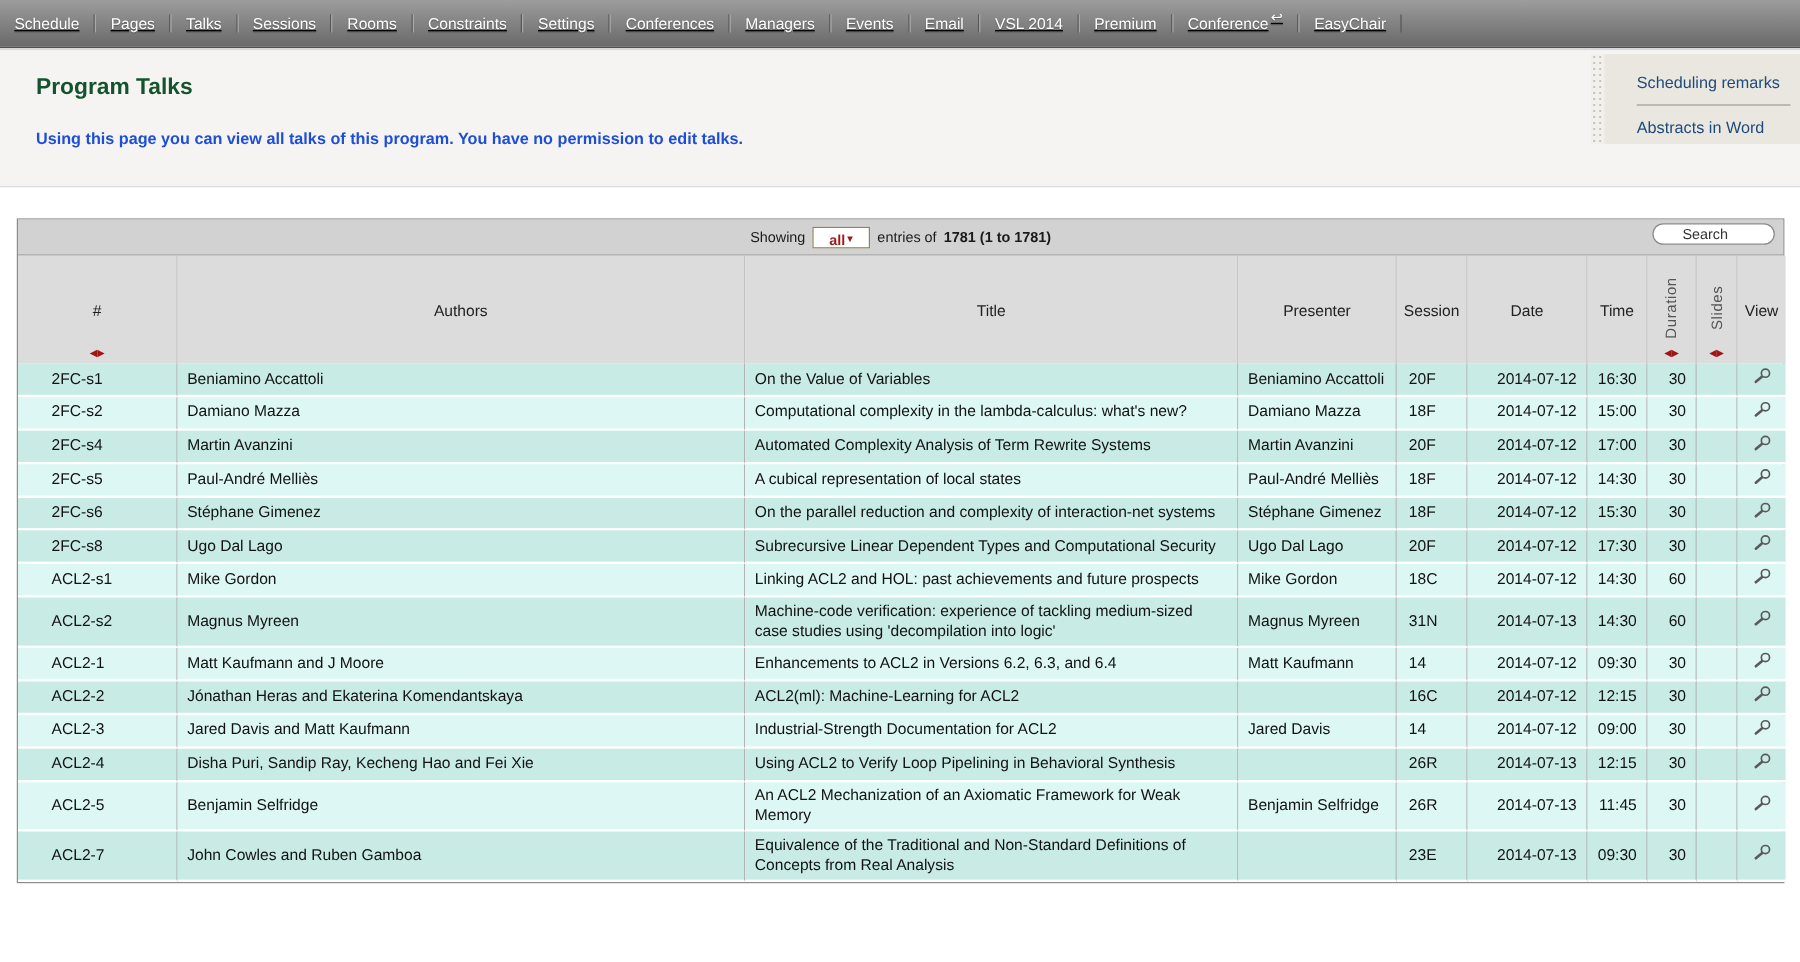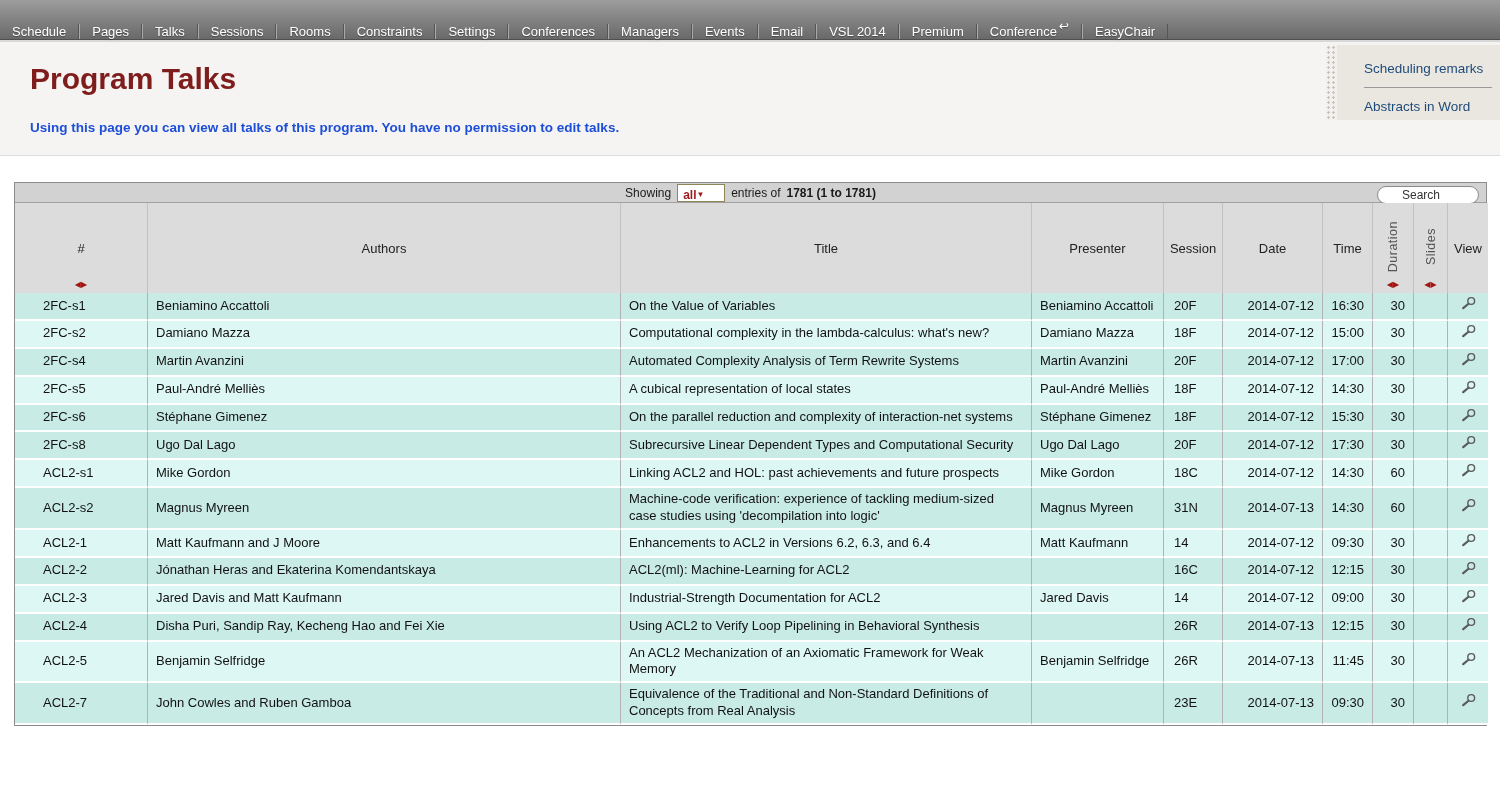--- a/index.html
+++ b/index.html
@@ -1,54 +1,54 @@
 <!DOCTYPE html>
 <html><head>
 <meta charset="utf-8">
 <style>
   * { box-sizing: border-box; margin: 0; padding: 0; }
   html, body { width: 1500px; height: 802px; overflow: hidden; background: #ffffff;
     font-family: "Liberation Sans", "DejaVu Sans", sans-serif; }
 
   
-  .topnav { height: 40px; display: flex; align-items: flex-end;
+  .topnav { height: 40px; display: flex; align-items: center;
     background: linear-gradient(180deg, #9d9d9d 0%, #858585 45%, #696969 100%);
-    border-bottom: 1px solid #4f4f4f; }
+    border-bottom: 1px solid #4f4f4f; text-decoration: underline; }
   .nav-item { display: flex; align-items: center; padding: 0 12px; cursor: pointer;
     color: #ffffff; font-size: 13px; white-space: nowrap;
     border-left: 1px solid #a9a9a9; border-right: 1px solid #565656;
     text-shadow: 0 1px 1px rgba(0,0,0,0.35); }
   .nav-item:first-child { border-left: none; }
   .nav-return-icon { font-size: 12px; margin-left: 2px; position: relative; top: -6px; color:#fff; }
   .subnav-line { height: 2px; background: #d8d8d8; }
 
   
   .page-header { position: relative; height: 114px; background: #f5f4f2;
     border-bottom: 1px solid #dcdcdc; }
-  .page-title { padding: 20px 0 0 30px; font-size: 30px; font-weight: 600; color: #7f1d1d; }
+  .page-title { padding: 20px 0 0 30px; font-size: 19px; font-weight: 600; color: #14532d; }
   .page-desc { padding: 24px 0 0 30px; font-size: 13.5px; color: #1d4ed8; font-weight: bold; }
 
   .side-panel { position: absolute; top: 3px; right: 0; width: 174px; height: 75px;
     background: #eae7e0; padding: 14px 0 0 38px; }
   .side-panel::before { content: ""; position: absolute; left: 0; top: 0; bottom: 0; width: 11px;
     background-color: #f2f0ec;
     background-image: radial-gradient(#c6c2b9 1px, transparent 1.3px);
     background-size: 5px 5px; }
   .side-link { display: block; color: #1e4a7a; font-size: 13.5px; text-decoration: none;
     padding: 2px 0; cursor: pointer; }
   .side-divider { border: none; border-top: 1px solid #9a9a9a; margin: 9px 8px 9px 0; }
 
   
   .table-wrap { margin: 26px 13px 0 14px; border: 1px solid #8c8c8c; }
 
-  .toolbar { position: relative; height: 20px; background: #d2d2d2;
+  .toolbar { position: relative; height: 30px; background: #d2d2d2;
     border-bottom: 1px solid #a0a0a0; display: flex; align-items: center;
     justify-content: center; gap: 6px; font-size: 12px; color: #1a1a1a; }
   .toolbar b { font-weight: bold; }
-  .select-box { display: inline-flex; align-items: center; justify-content: flex-start;
+  .select-box { display: inline-flex; align-items: center; justify-content: center;
     width: 48px; height: 18px; padding: 4px 4px 0 5px; background: #ffffff;
     border: 1px solid #8f8657; color: #9e1a1a; font-weight: bold; font-size: 12px; cursor: pointer; }
   .select-box .chev { font-size: 8px; color: #9e1a1a; }
   .search-input { position: absolute; right: 7px; top: 3px; width: 102px; height: 18px;
     border: 1px solid #8a8a8a; border-radius: 9px; padding: 0 24px; font-size: 12px;
     background: #fff; color: #222; outline: none; }
   .search-input::placeholder { color: #333; opacity: 1; }
 
   table.talks { width: 100%; border-collapse: separate; border-spacing: 0; table-layout: fixed; }
   col.c-id { width: 133px; } col.c-authors { width: 473px; } col.c-title { width: 411px; }

